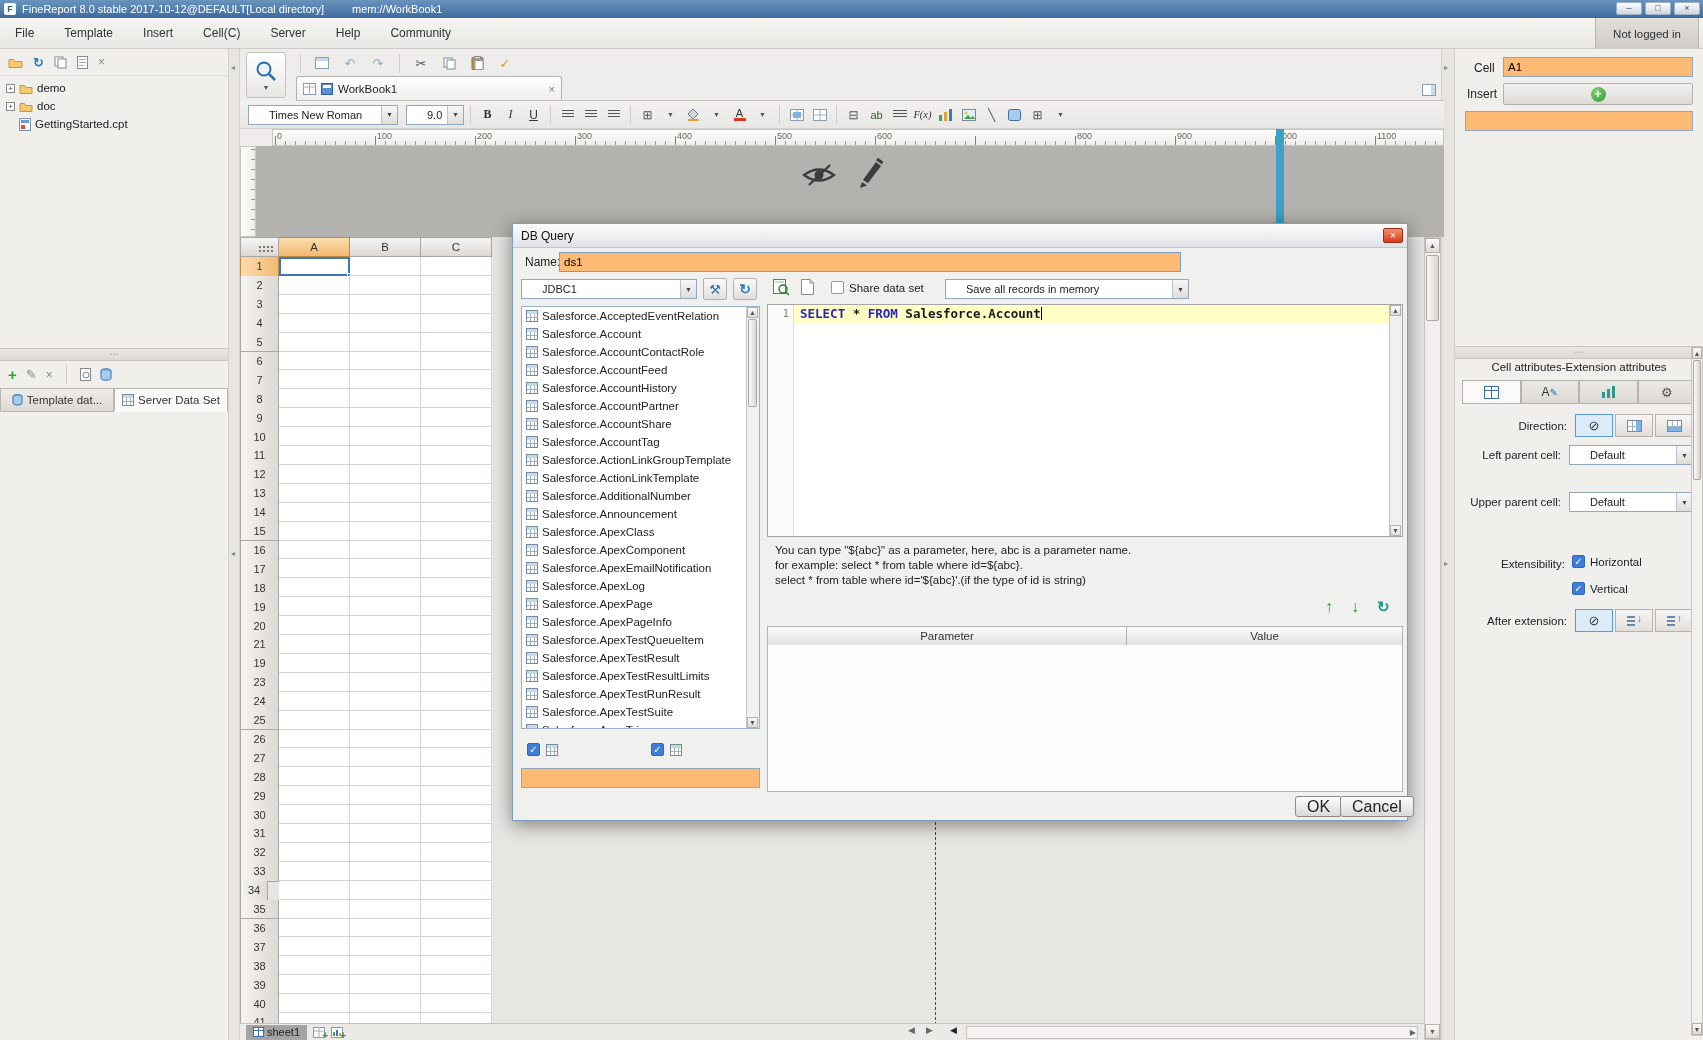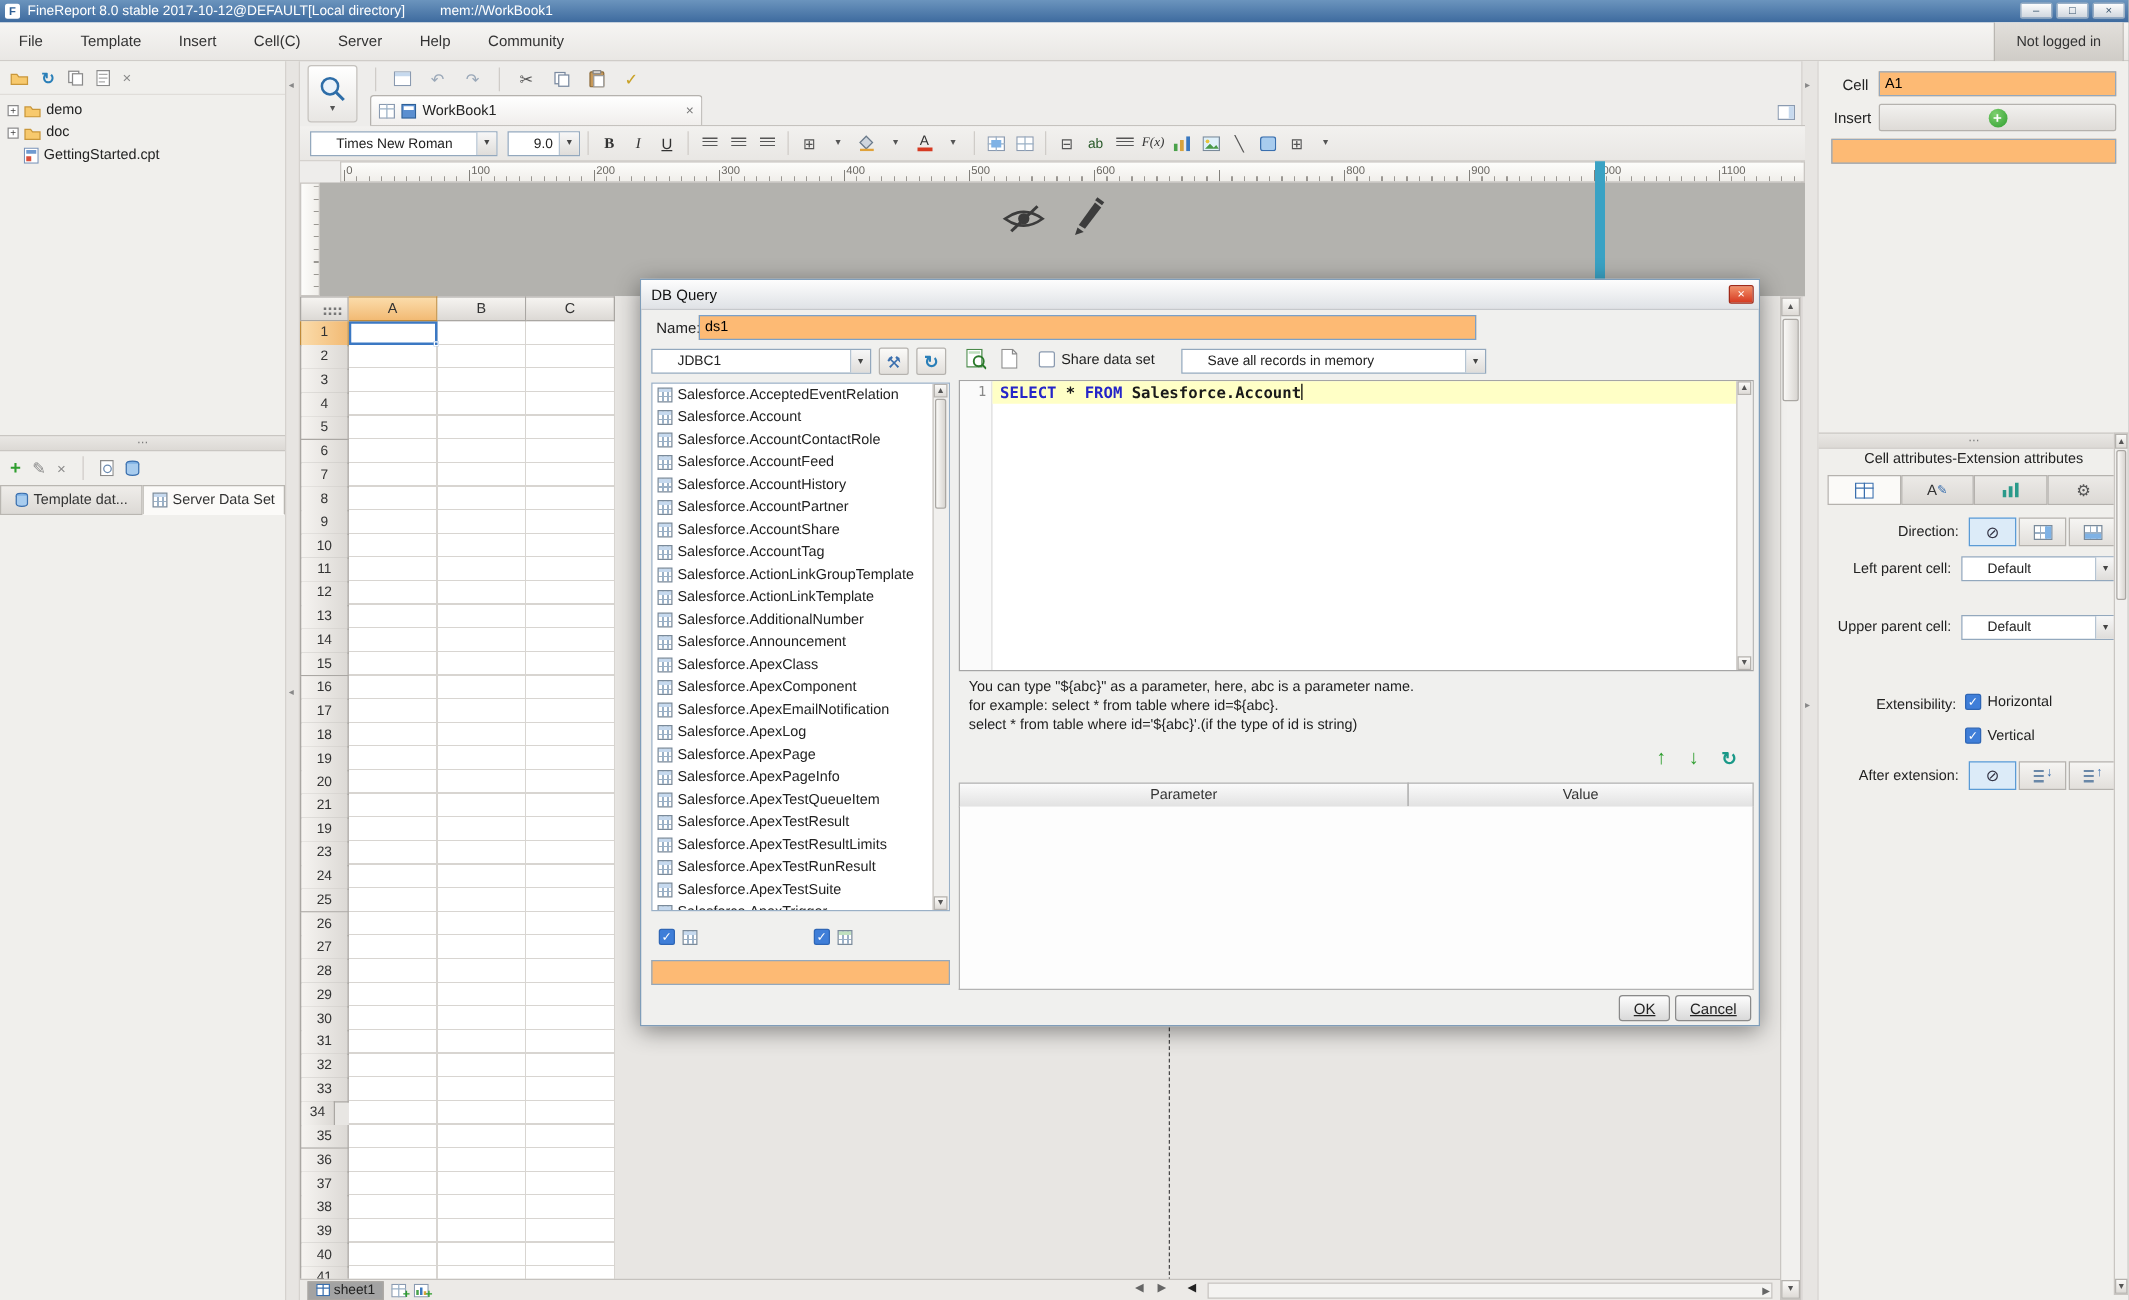--- a/index.html
+++ b/index.html
@@ -31,21 +31,21 @@
 
   
   .dd { display:flex; align-items:center; background:#fff; border:1px solid #93a8bd; height:20px; font-size:11px;padding-left:16px; }
   .dd .dv { flex:1; padding:0 4px; overflow:hidden; white-space:nowrap; }
   .dd .da { width:16px; height:100%; border-left:1px solid #b5c4d2; background:linear-gradient(#f7f7f7,#dfddda);
     display:flex; align-items:center; justify-content:center; font-size:7px; color:#444; }
   .cb { width:13px; height:13px; border:1px solid #8a9ab0; border-radius:2px; background:#fff;
     display:inline-flex; align-items:center; justify-content:center; flex:none; }
   .cb.on { background:#3f7ed8; border-color:#2f66b5; color:#fff; font-size:10px; }
   .btn { display:inline-flex; align-items:center; justify-content:center; height:21px; padding:0 11px;
-    border:1px solid #8a8a8a; border-radius:3px; background:linear-gradient(#fdfdfd,#d9d9d9); font-size:12px; color:#222;text-decoration:underline; }
+    border:1px solid #8a8a8a; border-radius:3px; background:linear-gradient(#fdfdfd,#d9d9d9); font-size:16px; color:#222; }
   .txt { border:1px solid #93a8bd; background:#fdba74; height:20px; font-size:11.5px; padding:0 4px;
     font-family:"Liberation Sans",sans-serif; }
   .tbtn { height:22px; min-width:22px; display:inline-flex; align-items:center; justify-content:center;
     color:#444; font-size:13px; border-radius:2px; }
   .sep { width:1px; height:19px; background:#cfccc8; margin:0 4px; flex:none; }
   .uic { display:inline-flex; align-items:center; justify-content:center; }
 
   
   .left-panel { position:absolute; left:0; top:49px; width:228px; height:991px; background:#f0efec; }
   .left-toolbar { position:absolute; left:0; top:0; width:228px; height:27px; display:flex; align-items:center;

